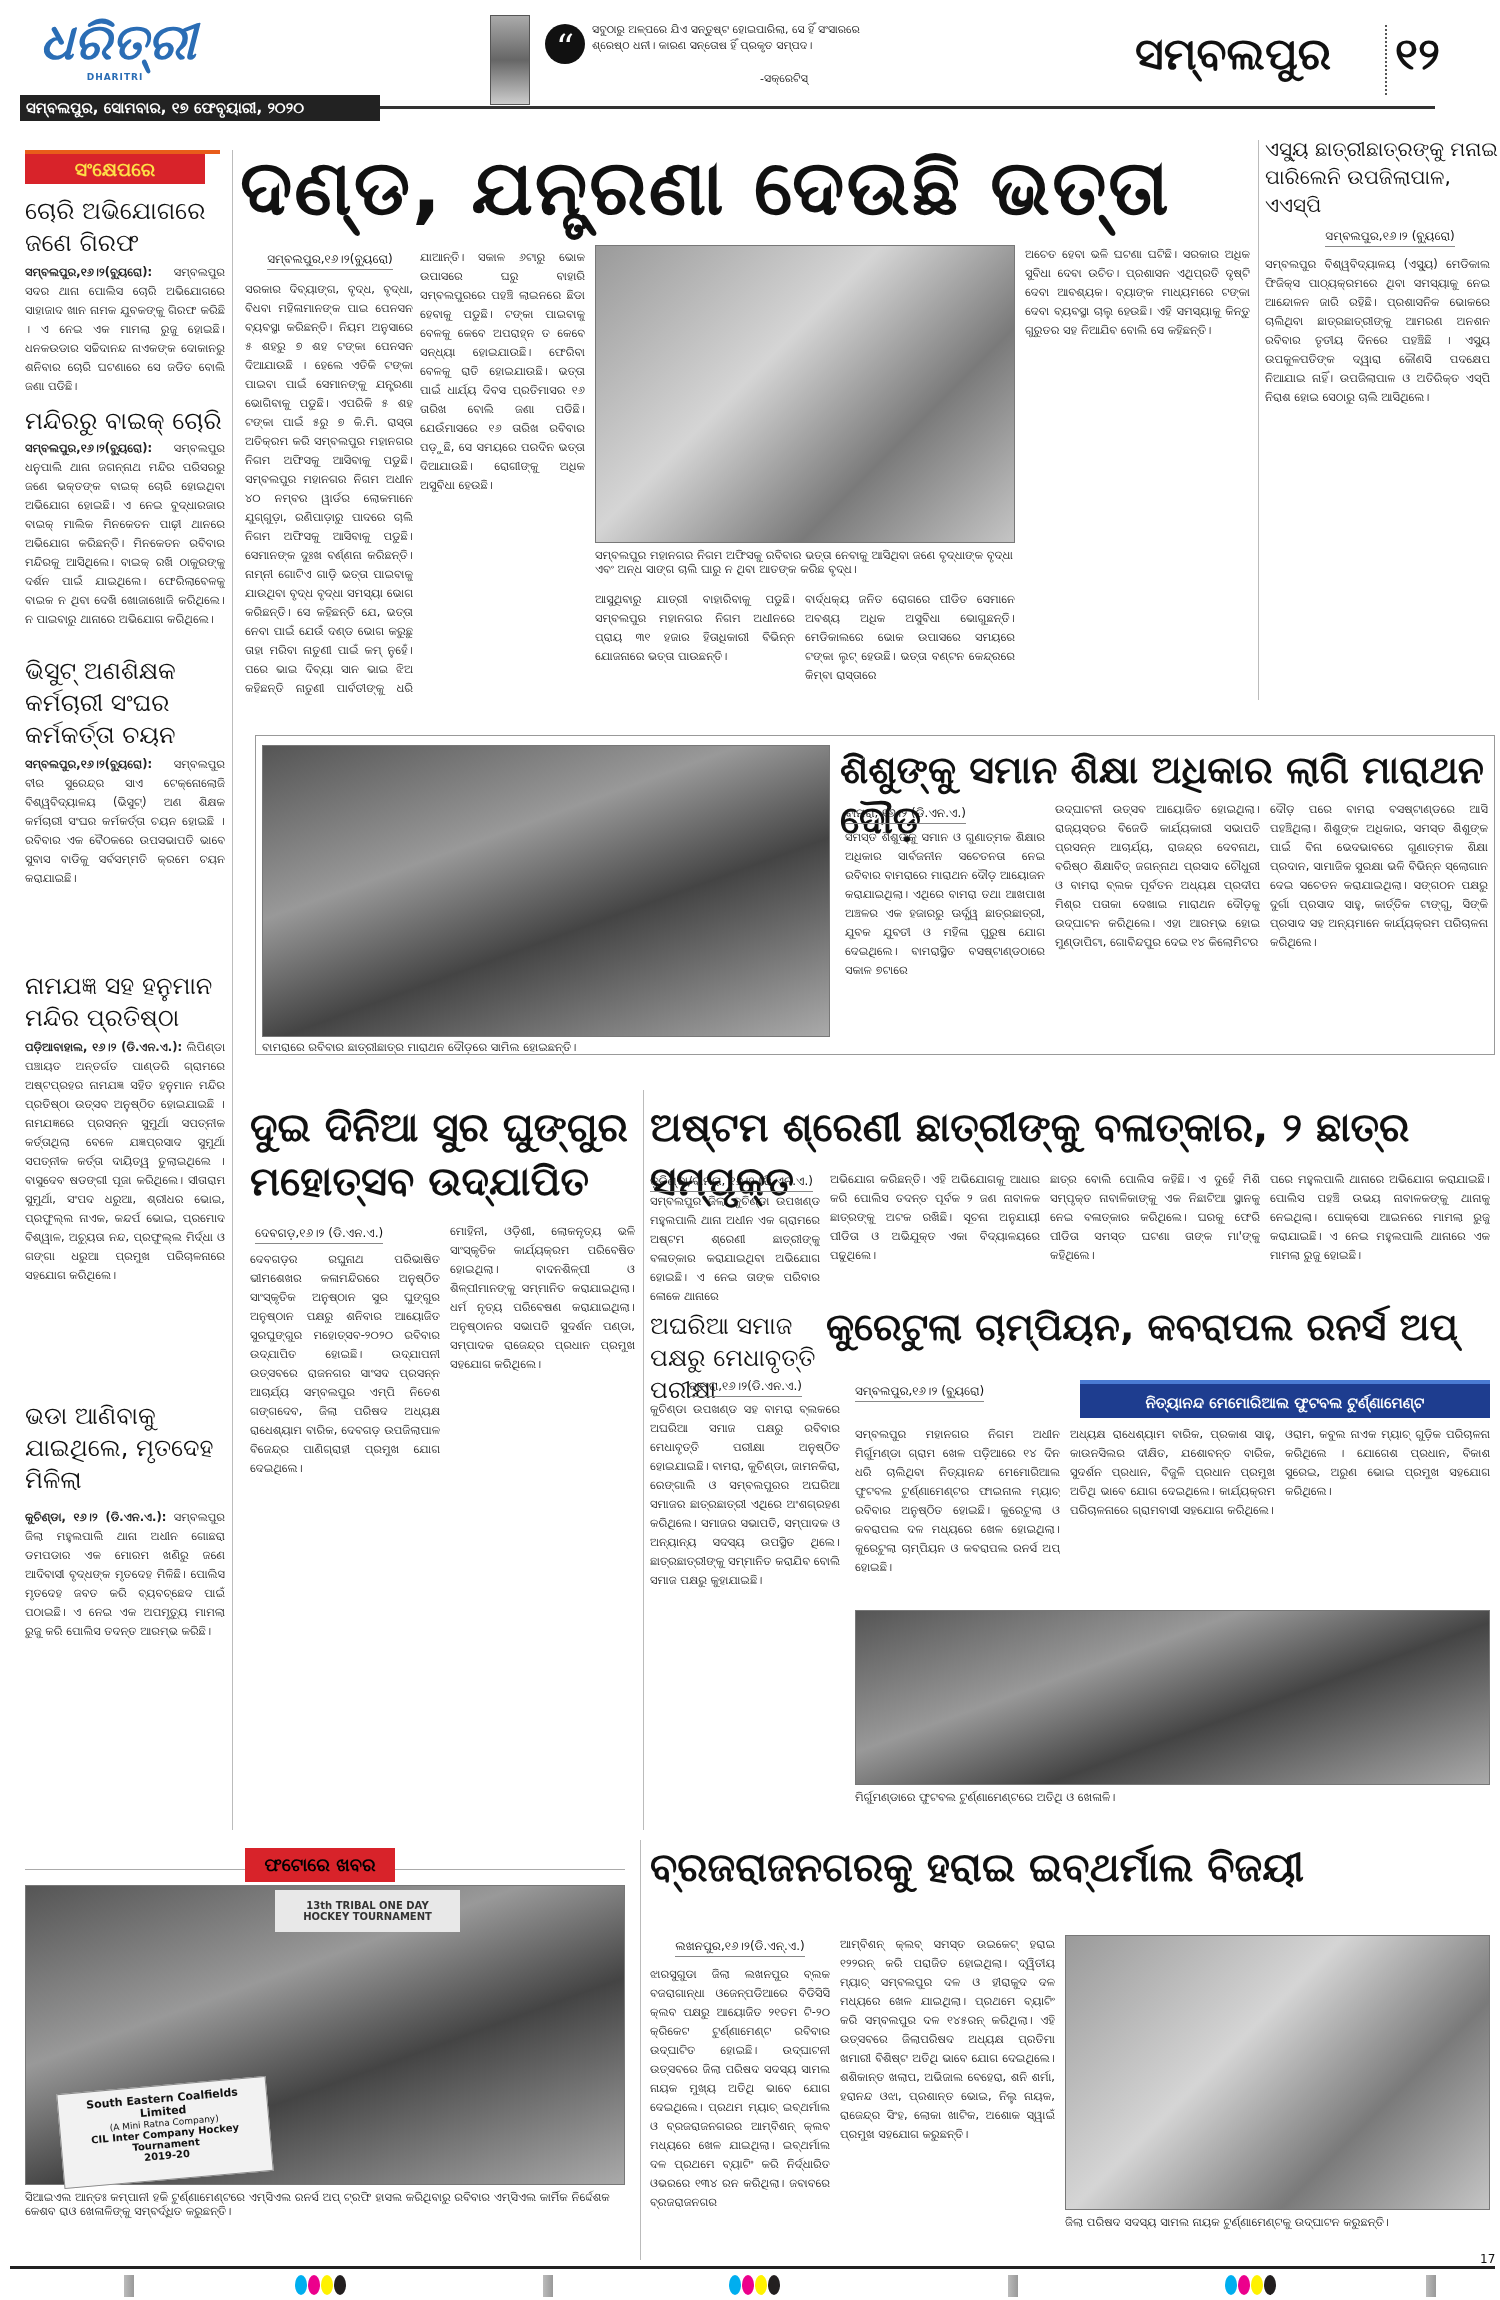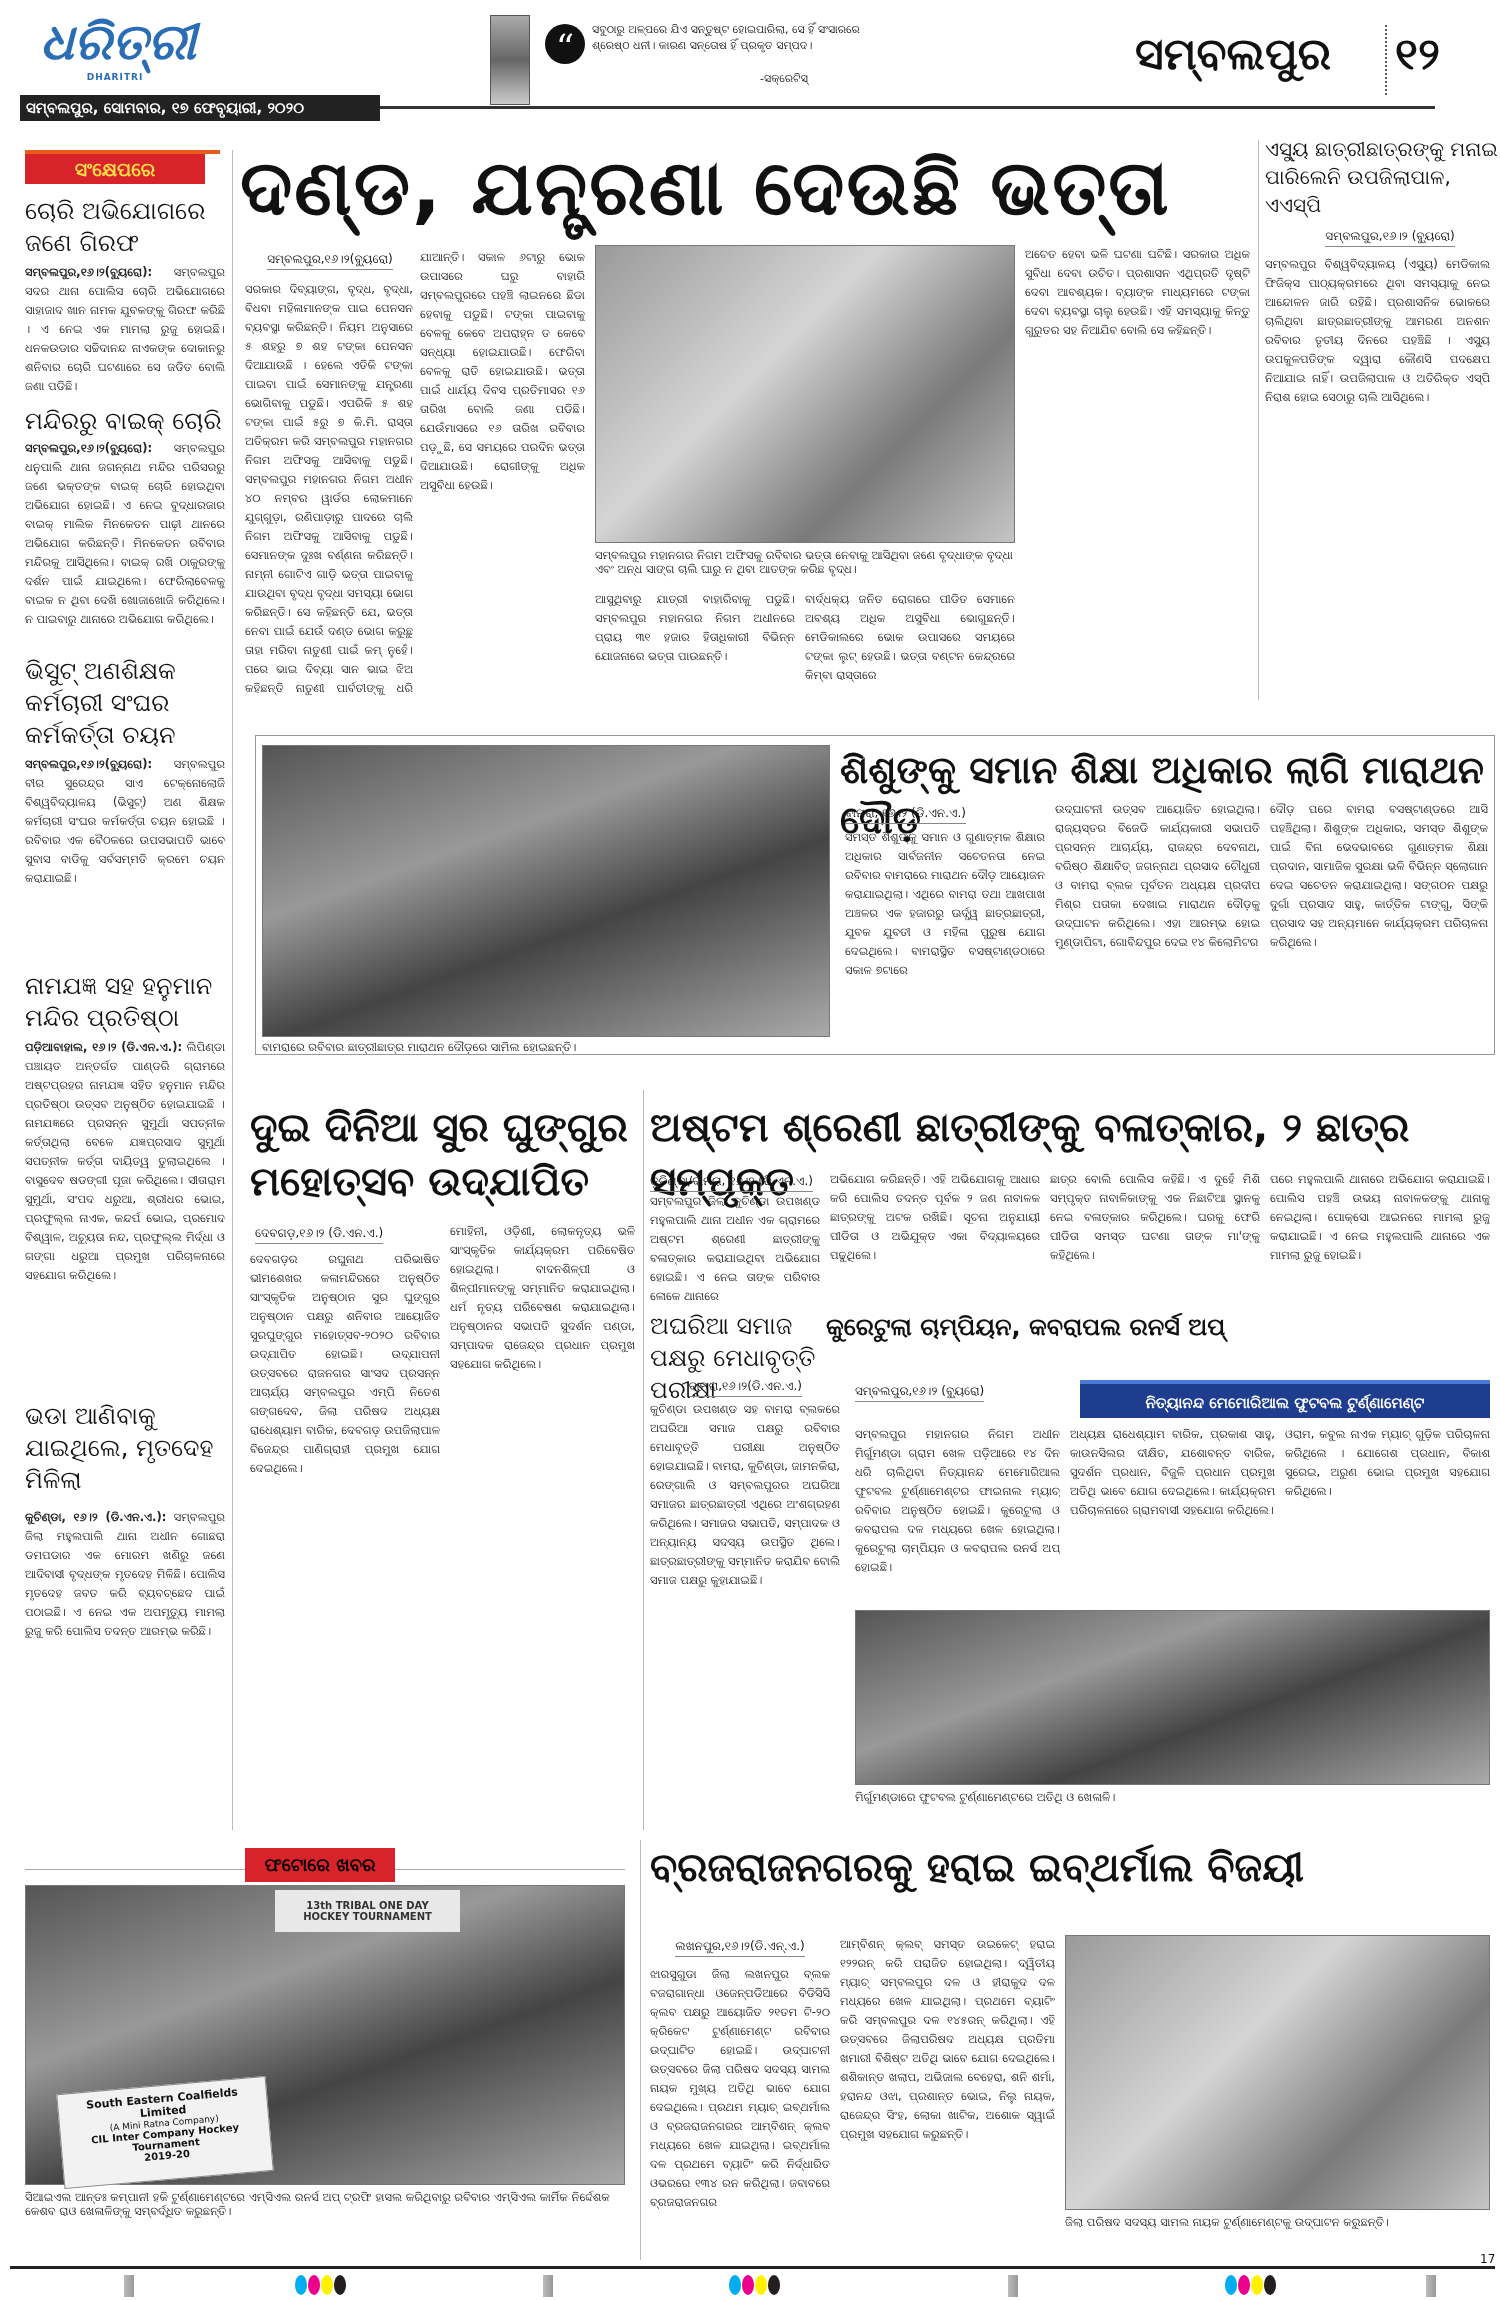--- a/index.html
+++ b/index.html
@@ -132,21 +132,21 @@
 <div class="abs col" style="left:830px;top:1170px;width:210px;height:130px">ଅଭିଯୋଗ କରିଛନ୍ତି। ଏହି ଅଭିଯୋଗକୁ ଆଧାର କରି ପୋଲିସ ତଦନ୍ତ ପୂର୍ବକ ୨ ଜଣ ନାବାଳକ ଛାତ୍ରଙ୍କୁ ଅଟକ ରଖିଛି। ସୂଚନା ଅନୁଯାୟୀ ପୀଡିତା ଓ ଅଭିଯୁକ୍ତ ଏକା ବିଦ୍ୟାଳୟରେ ପଢୁଥିଲେ।</div>
 <div class="abs col" style="left:1050px;top:1170px;width:210px;height:130px">ଛାତ୍ର ବୋଲି ପୋଲିସ କହିଛି। ଏ ଦୁହେଁ ମିଶି ସମ୍ପୃକ୍ତ ନାବାଳିକାଙ୍କୁ ଏକ ନିଛାଟିଆ ସ୍ଥାନକୁ ନେଇ ବଳାତ୍କାର କରିଥିଲେ। ଘରକୁ ଫେରି ପୀଡିତା ସମସ୍ତ ଘଟଣା ତାଙ୍କ ମା'ଙ୍କୁ କହିଥିଲେ।</div>
 <div class="abs col" style="left:1270px;top:1170px;width:220px;height:130px">ପରେ ମହୁଲପାଲି ଥାନାରେ ଅଭିଯୋଗ କରାଯାଇଛି। ପୋଲିସ ପହଞ୍ଚି ଉଭୟ ନାବାଳକଙ୍କୁ ଥାନାକୁ ନେଇଥିଲା। ପୋକ୍ସୋ ଆଇନରେ ମାମଲା ରୁଜୁ କରାଯାଇଛି। ଏ ନେଇ ମହୁଲପାଲି ଥାନାରେ ଏକ ମାମଲା ରୁଜୁ ହୋଇଛି।</div>
 
 <div class="abs h3" style="left:650px;top:1310px;width:200px">ଅଘରିଆ ସମାଜ ପକ୍ଷରୁ ମେଧାବୃତ୍ତି ପରୀକ୍ଷା</div>
 <div class="abs" style="left:632px;top:1375px;width:170px;text-align:right">
   <span class="dl">ବାମରା,୧୬।୨(ଡି.ଏନ.ଏ.)</span>
 </div>
 <div class="abs col" style="left:650px;top:1400px;width:190px;height:430px">କୁଚିଣ୍ଡା ଉପଖଣ୍ଡ ସହ ବାମରା ବ୍ଲକରେ ଅଘରିଆ ସମାଜ ପକ୍ଷରୁ ରବିବାର ମେଧାବୃତ୍ତି ପରୀକ୍ଷା ଅନୁଷ୍ଠିତ ହୋଇଯାଇଛି। ବାମରା, କୁଚିଣ୍ଡା, ଜାମନକିରା, ରେଙ୍ଗାଲି ଓ ସମ୍ବଲପୁରର ଅଘରିଆ ସମାଜର ଛାତ୍ରଛାତ୍ରୀ ଏଥିରେ ଅଂଶଗ୍ରହଣ କରିଥିଲେ। ସମାଜର ସଭାପତି, ସମ୍ପାଦକ ଓ ଅନ୍ୟାନ୍ୟ ସଦସ୍ୟ ଉପସ୍ଥିତ ଥିଲେ। ଛାତ୍ରଛାତ୍ରୀଙ୍କୁ ସମ୍ମାନିତ କରାଯିବ ବୋଲି ସମାଜ ପକ୍ଷରୁ କୁହାଯାଇଛି।</div>
 
-<div class="abs h2" style="left:826px;top:1300px;width:650px;font-size:24px">କୁରେଟୁଲା ଚାମ୍ପିୟନ, କବରାପଲ ରନର୍ସ ଅପ୍</div>
+<div class="abs h2" style="left:826px;top:1300px;width:650px;font-size:38px">କୁରେଟୁଲା ଚାମ୍ପିୟନ, କବରାପଲ ରନର୍ସ ଅପ୍</div>
 <div class="abs" style="left:855px;top:1380px;width:200px">
   <span class="dl">ସମ୍ବଲପୁର,୧୬।୨ (ବ୍ୟୁରୋ)</span>
 </div>
 <div class="abs blue-banner" style="left:1080px;width:410px;top:1380px;font-size:15px">ନିତ୍ୟାନନ୍ଦ ମେମୋରିଆଲ ଫୁଟବଲ ଟୁର୍ଣ୍ଣାମେଣ୍ଟ</div>
 <div class="abs col" style="left:855px;top:1425px;width:205px;height:180px">ସମ୍ବଲପୁର ମହାନଗର ନିଗମ ଅଧୀନ ମିର୍ଗୁମଣ୍ଡା ଗ୍ରାମ ଖେଳ ପଡ଼ିଆରେ ୧୪ ଦିନ ଧରି ଚାଲିଥିବା ନିତ୍ୟାନନ୍ଦ ମେମୋରିଆଲ ଫୁଟବଲ ଟୁର୍ଣ୍ଣାମେଣ୍ଟର ଫାଇନାଲ ମ୍ୟାଚ୍ ରବିବାର ଅନୁଷ୍ଠିତ ହୋଇଛି। କୁରେଟୁଲା ଓ କବରାପଲ ଦଳ ମଧ୍ୟରେ ଖେଳ ହୋଇଥିଲା। କୁରେଟୁଲା ଚାମ୍ପିୟନ ଓ କବରାପଲ ରନର୍ସ ଅପ୍ ହୋଇଛି।</div>
 <div class="abs col" style="left:1070px;top:1425px;width:205px;height:180px">ଅଧ୍ୟକ୍ଷ ରାଧେଶ୍ୟାମ ବାରିକ, ପ୍ରକାଶ ସାହୁ, କାଉନସିଲର ଦୀକ୍ଷିତ, ଯଶୋବନ୍ତ ବାରିକ, ସୁଦର୍ଶନ ପ୍ରଧାନ, ବିଜୁଳି ପ୍ରଧାନ ପ୍ରମୁଖ ଅତିଥି ଭାବେ ଯୋଗ ଦେଇଥିଲେ। କାର୍ଯ୍ୟକ୍ରମ ପରିଚାଳନାରେ ଗ୍ରାମବାସୀ ସହଯୋଗ କରିଥିଲେ।</div>
 <div class="abs col" style="left:1285px;top:1425px;width:205px;height:180px">ଓରାମ, କବୁଲ ନାଏକ ମ୍ୟାଚ୍ ଗୁଡ଼ିକ ପରିଚାଳନା କରିଥିଲେ । ଯୋଗେଶ ପ୍ରଧାନ, ବିକାଶ ସୁରେଇ, ଅରୁଣ ଭୋଇ ପ୍ରମୁଖ ସହଯୋଗ କରିଥିଲେ।</div>
 <div class="abs photo photo-dark" style="left:855px;top:1610px;width:635px;height:175px"></div>
 <div class="abs caption" style="left:855px;top:1790px;width:635px">ମିର୍ଗୁମଣ୍ଡାରେ ଫୁଟବଲ ଟୁର୍ଣ୍ଣାମେଣ୍ଟରେ ଅତିଥି ଓ ଖେଳାଳି।</div>
 

